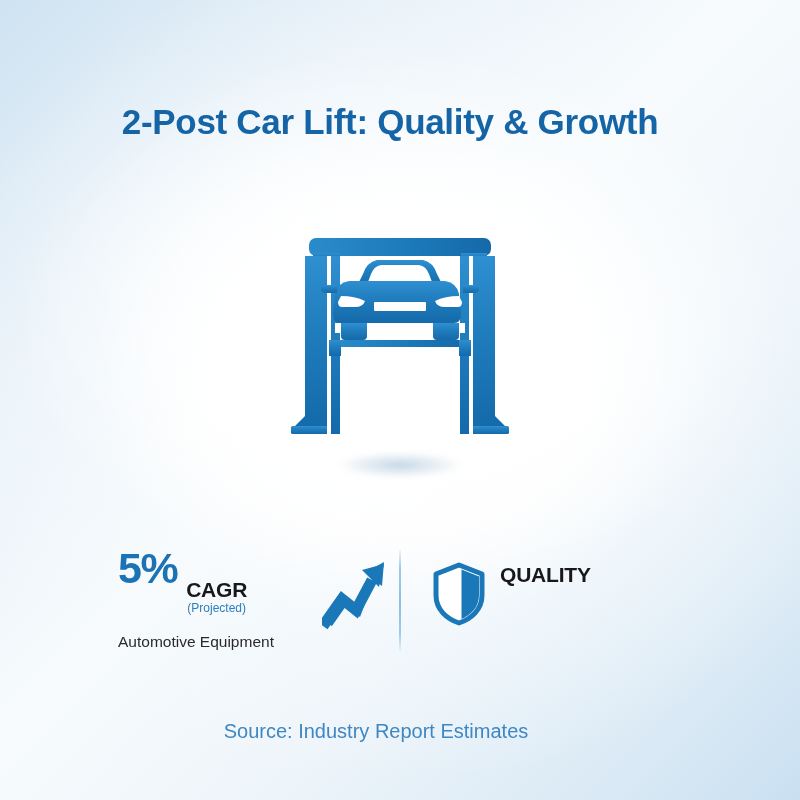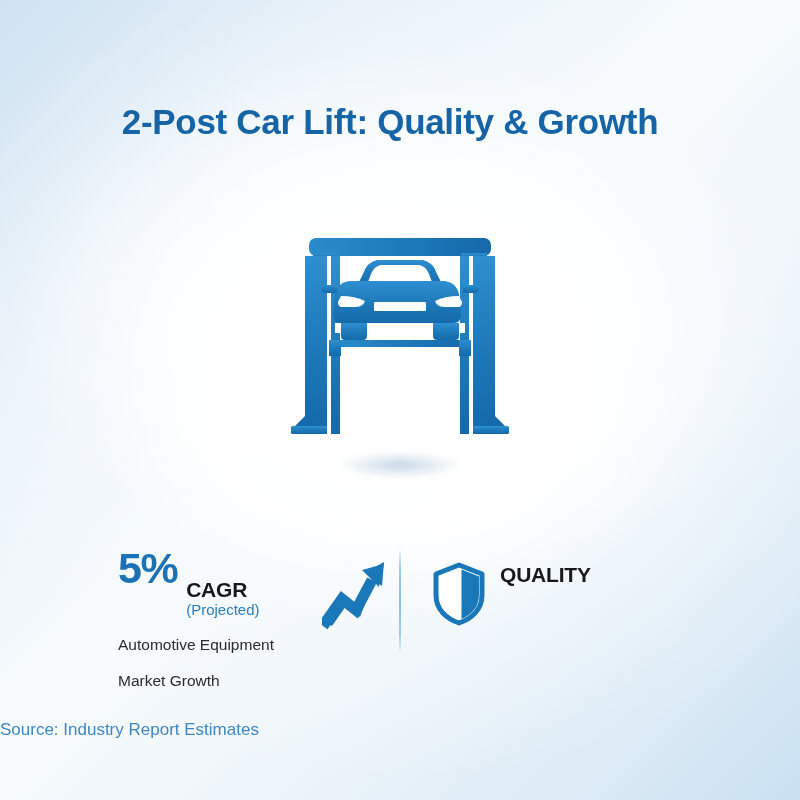--- a/index.html
+++ b/index.html
@@ -103,25 +103,26 @@
     margin-top: 28px;
   }
   .cagr-label {
     font-size: 21px;
     font-weight: bold;
     color: #18181a;
     line-height: 1.02;
     letter-spacing: -0.2px;
   }
   .cagr-proj {
-    font-size: 15px;
+    font-size: 12px;
     font-weight: normal;
     color: #2a7fc1;
     line-height: 1.2;
     margin-top: 1px;
+    text-align: center;
   }
   .stat-desc {
     margin-top: 16px;
     font-size: 15.5px;
     color: #2a2a2c;
     line-height: 1.26;
   }
 
   .arrow-icon {
     position: absolute;
@@ -172,22 +173,22 @@
     line-height: 1.3;
     margin-top: 2px;
   }
 
   
   .source {
     position: absolute;
     left: 0;
     top: 720px;
     width: 752px;
-    text-align: left;
-    font-size: 17px;
+    text-align: center;
+    font-size: 20px;
     color: #3f87c2;
     z-index: 3;
   }
 </style>
 </head>
 <body>
 
 <div class="poster">
 
   <div class="title-wrap">
@@ -258,21 +259,20 @@
 
     <div class="stat-left">
       <div class="cagr-head">
         <div class="pct">5%</div>
         <div class="cagr-text">
           <div class="cagr-label">CAGR</div>
           <div class="cagr-proj">(Projected)</div>
         </div>
       </div>
       <div class="stat-desc">Automotive Equipment</div>
-      <div class="stat-desc">Market Growth</div>
     </div>
 
     <div class="arrow-icon">
       <svg width="64" height="78" viewBox="0 0 64 78" xmlns="http://www.w3.org/2000/svg">
         <path d="M2,74 L22,47 L36,58 L52,30 L44,24 L62,14 L60,38 L52,32 L38,69 L24,58 L10,78 z" fill="#1b78b8" transform="translate(0,-6)"></path>
         <path d="M1,72 L20,45 L34,56 L50,26" fill="none" stroke="#1b78b8" stroke-width="11" stroke-linejoin="miter" stroke-linecap="butt"></path>
         <path d="M40,16 L62,10 L57,33 z" fill="#1b78b8"></path>
       </svg>
     </div>
 

